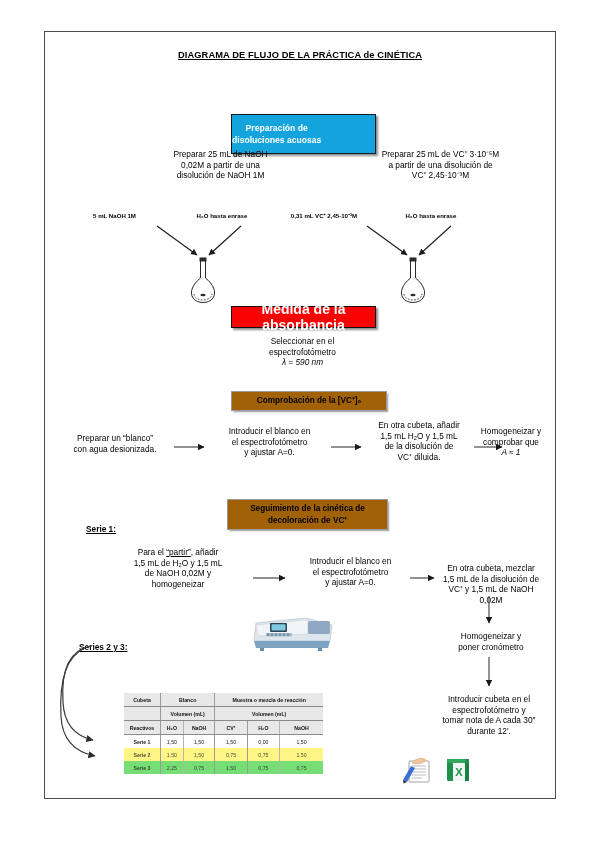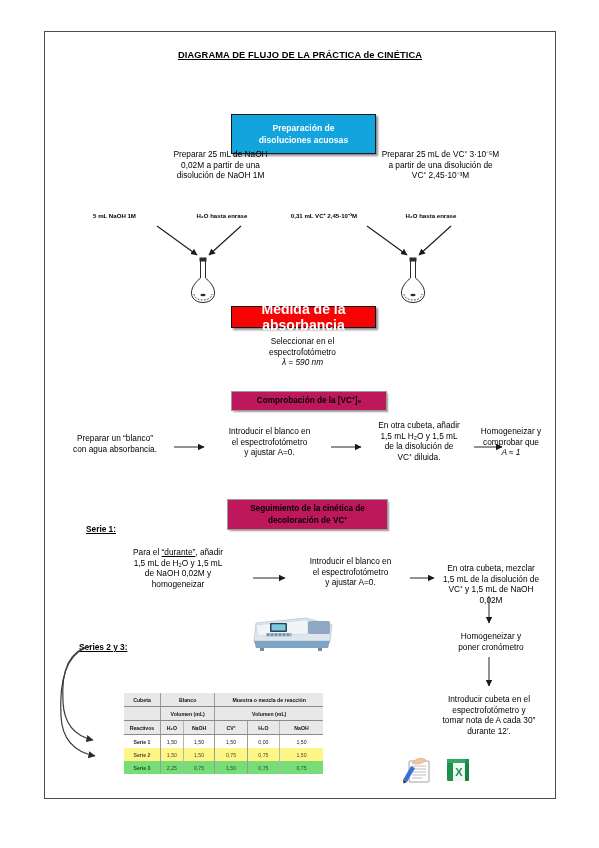--- a/index.html
+++ b/index.html
@@ -8,25 +8,25 @@
   #sheet{position:absolute;left:44px;top:31px;width:510px;height:766px;border:1px solid #4d4d4d;background:#fff;}
   .t{position:absolute;text-align:center;color:#000;line-height:1.28;}
   .ttl{font-size:9.3px;font-weight:bold;text-decoration:underline;letter-spacing:.1px;}
   .body-txt{font-size:8.3px;}
   .small-txt{font-size:6.1px;font-weight:bold;}
   .bold-t{font-weight:bold;}
   .u{text-decoration:underline;}
 
   .boxblue{position:absolute;background:#13A3DD;border:1px solid #0e1c24;
     box-shadow:2px 2px 2px rgba(0,0,0,.45);color:#fff;font-size:8.6px;font-weight:bold;
-    display:flex;align-items:center;justify-content:center;text-align:center;line-height:1.45;}
+    display:flex;align-items:center;justify-content:flex-start;text-align:center;line-height:1.45;}
   .boxred{position:absolute;background:#F80303;border:1px solid #111;
     box-shadow:2px 2px 2px rgba(0,0,0,.45);color:#fff;font-size:14px;font-weight:bold;
     display:flex;align-items:center;justify-content:center;text-align:center;}
-  .boxplain{position:absolute;background:#be185d;border:1px solid #9a9a9a;
+  .boxplain{position:absolute;background:#a16207;border:1px solid #9a9a9a;
     box-shadow:1.5px 1.5px 1.5px rgba(0,0,0,.3);color:#000;font-size:8.2px;font-weight:bold;
     display:flex;align-items:center;justify-content:center;text-align:center;line-height:1.4;}
 
   .arrow{position:absolute;}
 
   
   #tbl{position:absolute;left:79px;top:661px;width:199px;border-collapse:collapse;
        font-size:5.2px;color:#1b1b1b;}
   #tbl td{border:0;padding:2px 0 2px 0;text-align:center;height:9px;}
   #tbl .hdr{background:#e8e8e8;font-weight:bold;color:#111;}
@@ -107,21 +107,21 @@
   <div class="t body-txt" style="left:186px;top:304px;width:143px;">
     <div>Seleccionar en el</div>
     <div>espectrofotómetro</div>
     <div style="font-style:italic;">λ = 590 nm</div>
   </div>
 
   <div class="boxplain" style="left:186px;top:359px;width:154px;height:18px;">Comprobación de la [VC⁺]₀</div>
 
   <div class="t body-txt" style="left:10px;top:401px;width:120px;">
     <div>Preparar un “blanco”</div>
-    <div>con agua absorbancia.</div>
+    <div>con agua desionizada.</div>
   </div>
   <svg class="arrow" style="left:129px;top:410px;" width="36" height="10">
     <line x1="0" y1="5" x2="30" y2="5" stroke="#3a3a3a" stroke-width="1.1" marker-end="url(#ah)"></line>
   </svg>
 
   <div class="t body-txt" style="left:162px;top:394px;width:125px;">
     <div>Introducir el blanco en</div>
     <div>el espectrofotómetro</div>
     <div>y ajustar A=0.</div>
   </div>
@@ -149,21 +149,21 @@
     <div>
       <div>Seguimiento de la cinética de</div>
       <div>decoloración de VC⁺</div>
     </div>
   </div>
 
   <div class="t body-txt bold-t u" style="left:11px;top:492px;width:60px;text-align:right;">Serie 1:</div>
 
   <div class="t body-txt" style="left:58px;top:515px;width:150px;">
     <div>
-      <span>Para el </span><span class="u">“durante”</span><span>, añadir</span>
+      <span>Para el </span><span class="u">“partir”</span><span>, añadir</span>
     </div>
     <div>1,5 mL de H₂O y 1,5 mL</div>
     <div>de NaOH 0,02M y</div>
     <div>homogeneizar</div>
   </div>
   <svg class="arrow" style="left:208px;top:541px;" width="38" height="10">
     <line x1="0" y1="5" x2="32" y2="5" stroke="#3a3a3a" stroke-width="1.1" marker-end="url(#ah)"></line>
   </svg>
 
   <div class="t body-txt" style="left:243px;top:524px;width:125px;">

